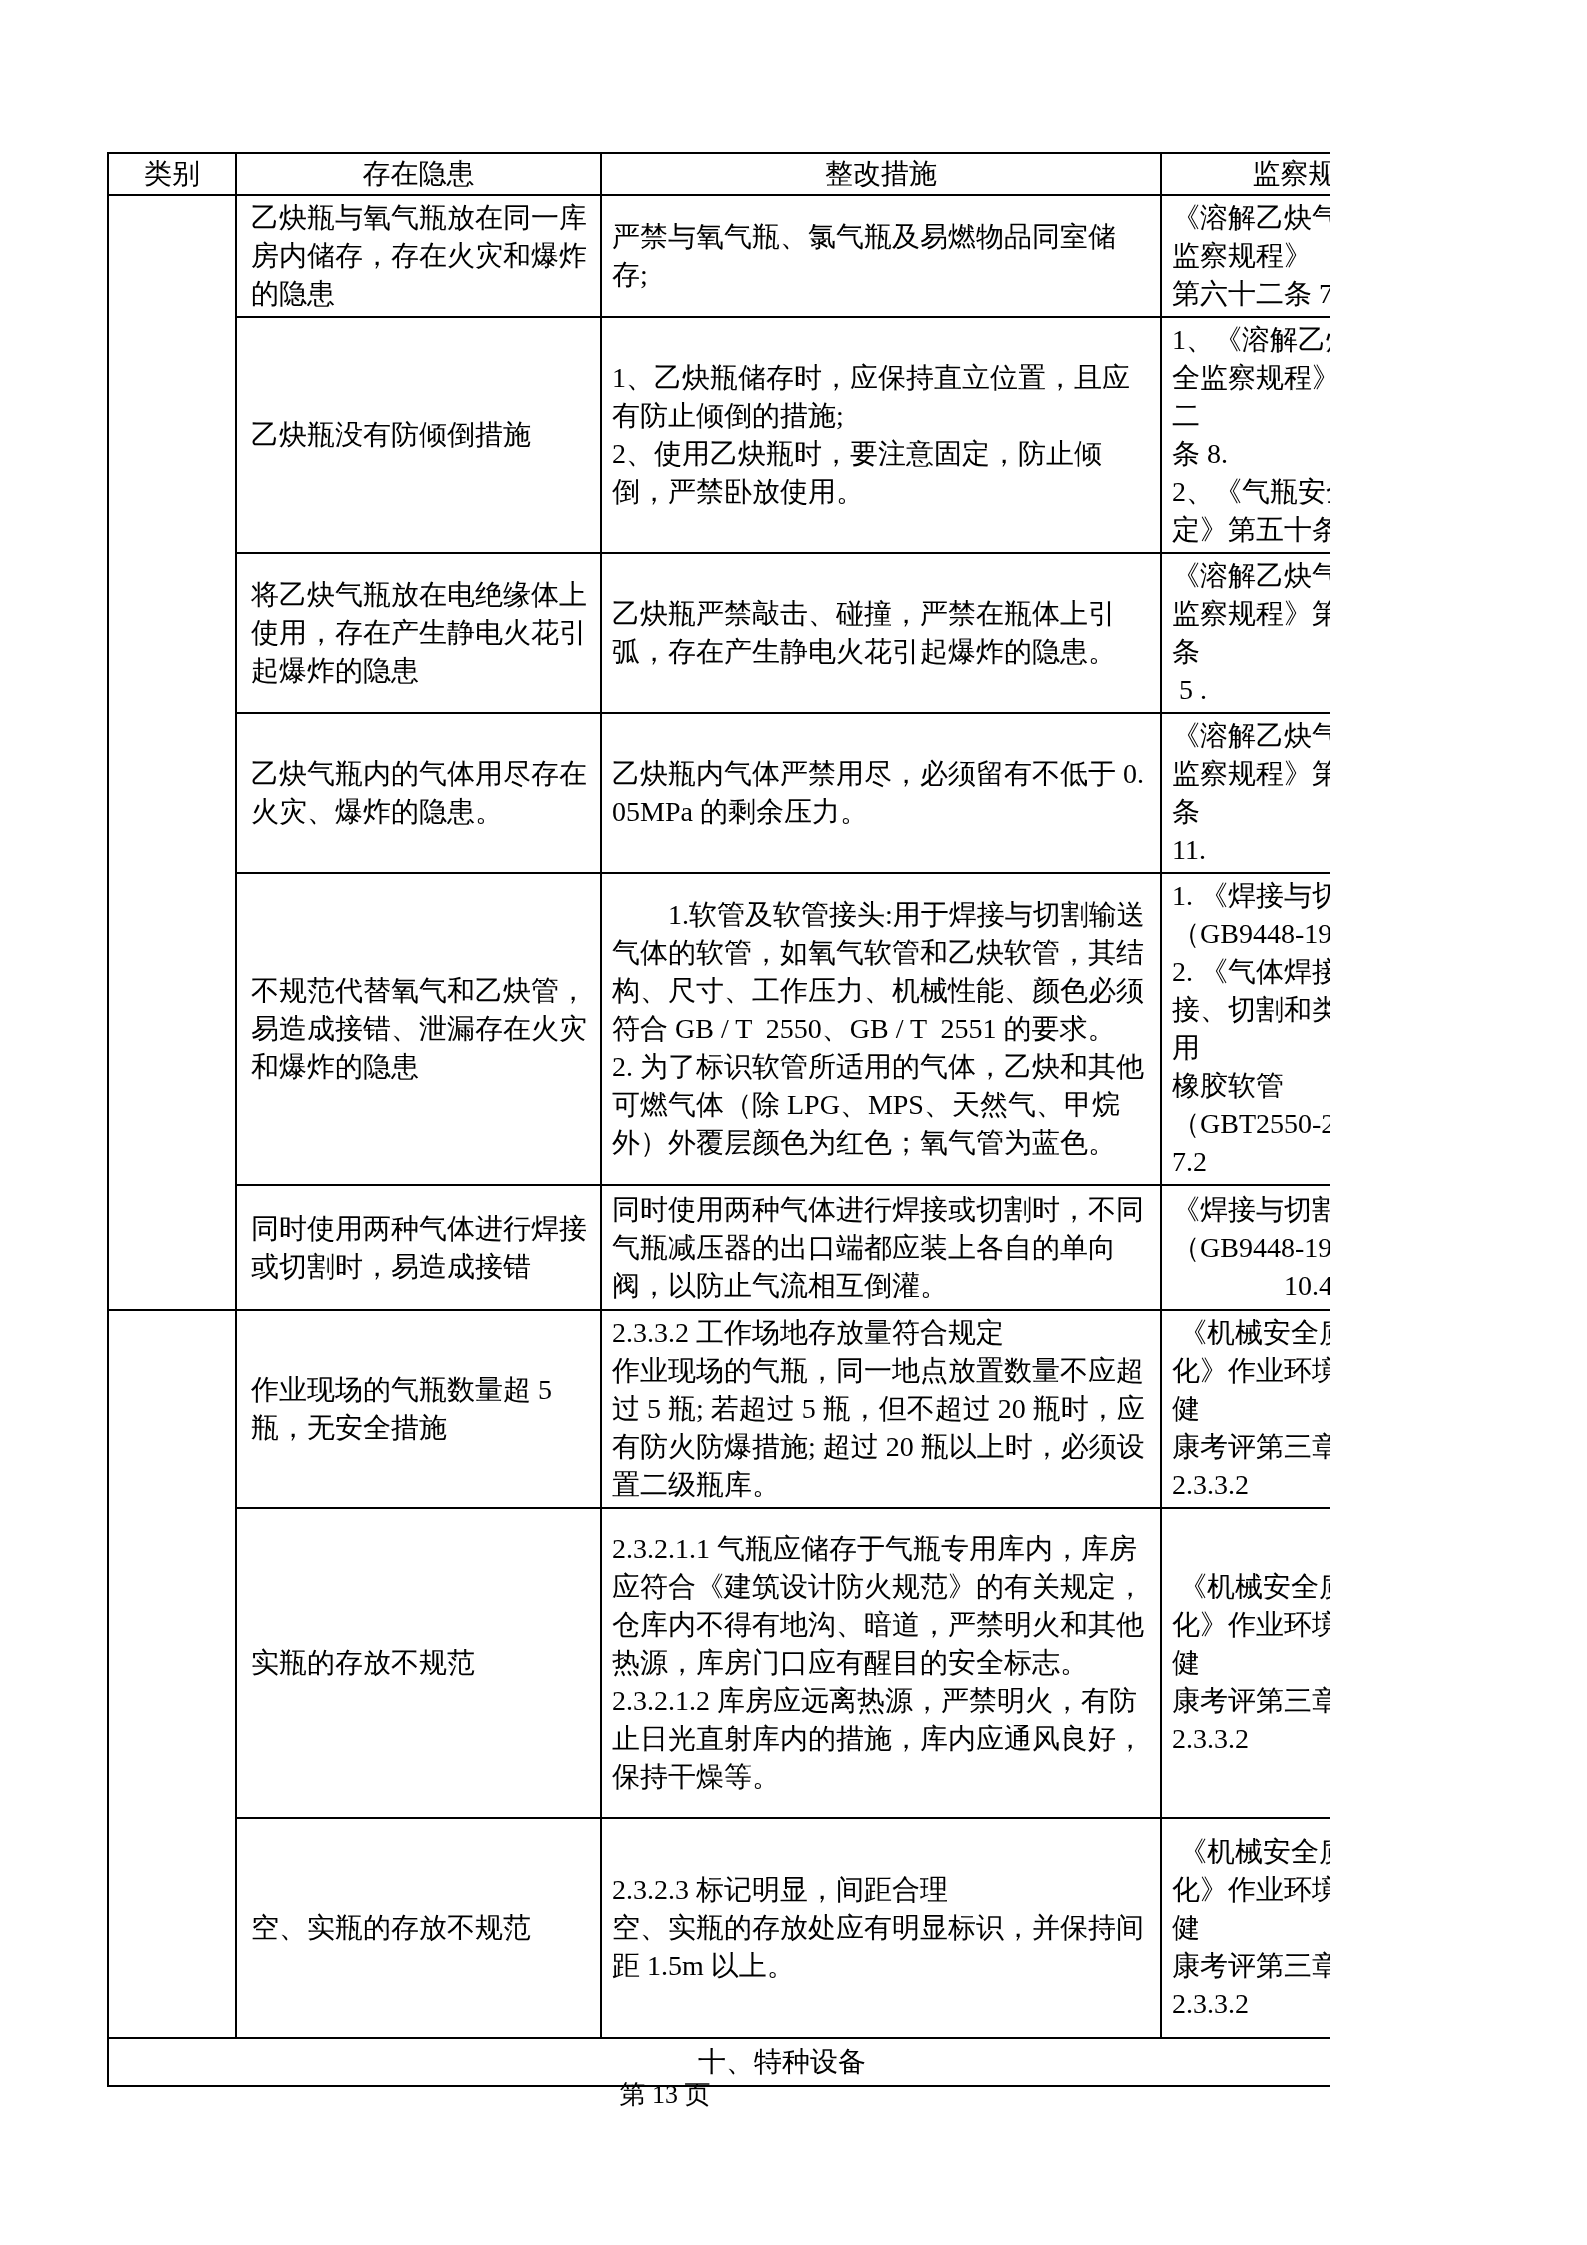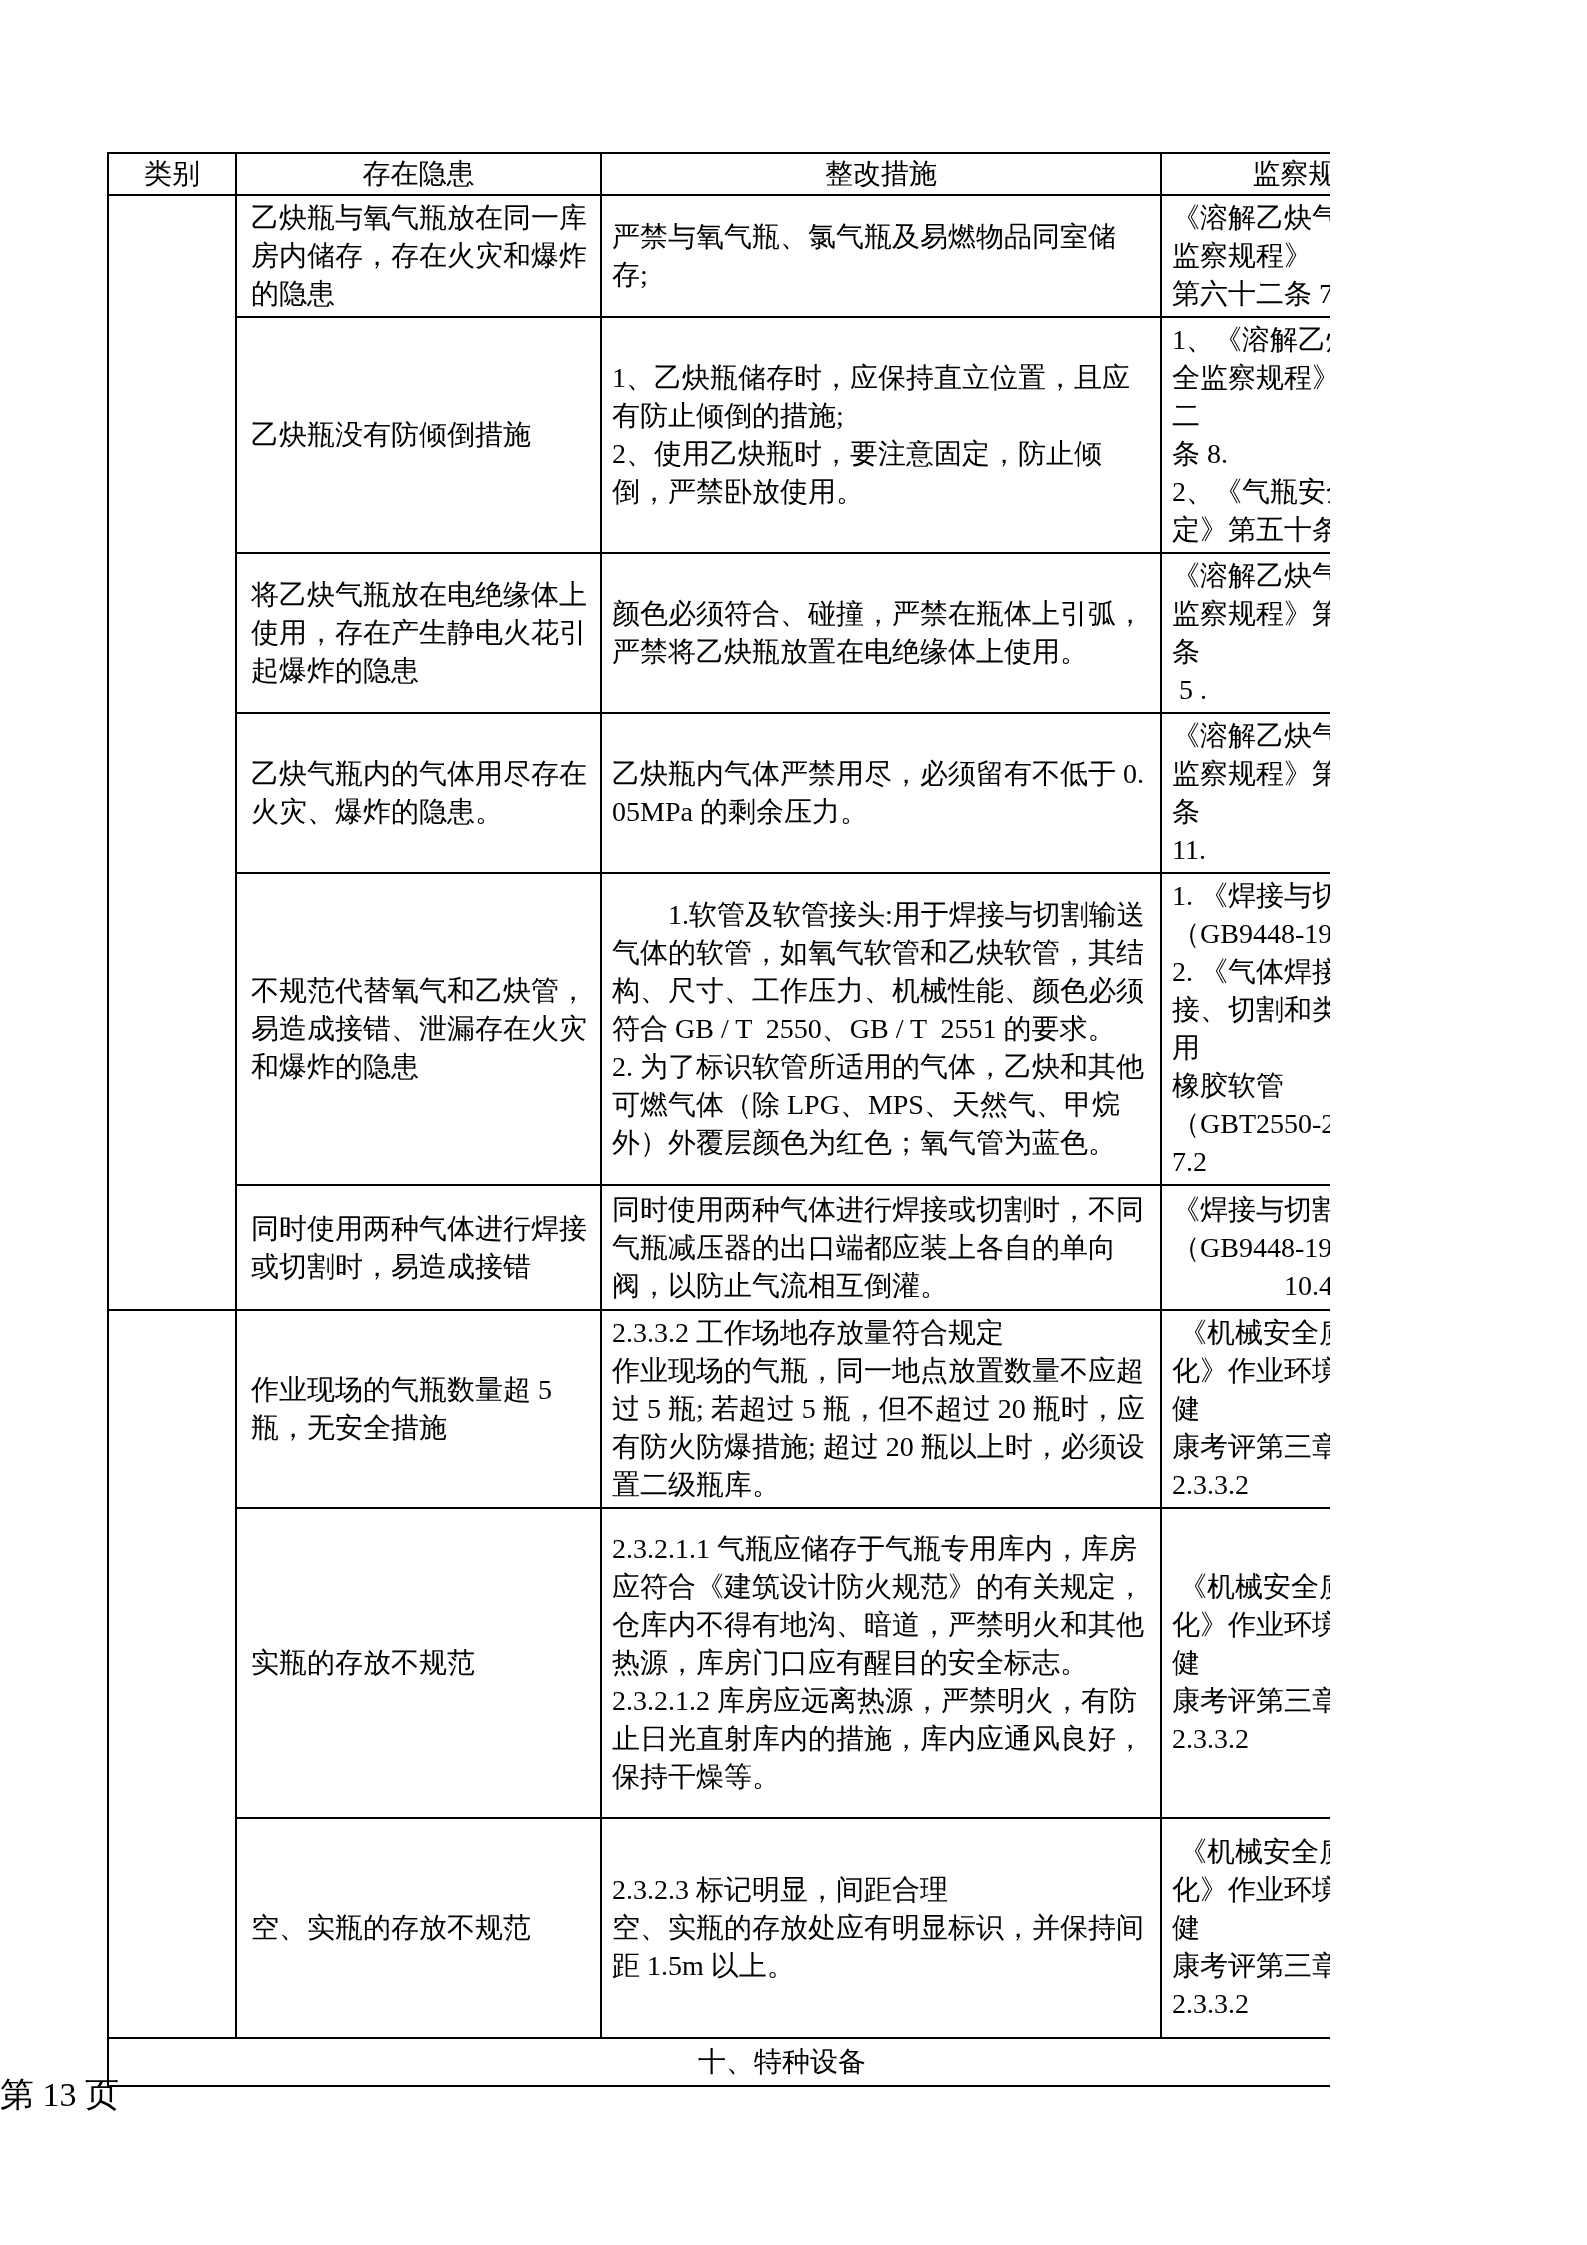--- a/index.html
+++ b/index.html
@@ -67,22 +67,22 @@
     line-height:16px;
     font-family:"DejaVu Sans",sans-serif;
     user-select:none;
   }
   .pmark.inside-top{top:4px;}
   .page-footer{
     position:absolute;
     left:0;
     top:2078px;
     width:100%;
-    text-align:left;
-    font-size:34px;
+    text-align:center;
+    font-size:26px;
     line-height:34px;
   }
 </style>
 </head>
 <body>
 
 <div class="page">
 
   <table class="hazard-table">
     <colgroup>
@@ -114,21 +114,21 @@
 2、使用乙炔瓶时，要注意固定，防止倾倒，严禁卧放使用。</td>
         <td class="cell-ref"><span style="white-space:pre-wrap">1、《溶解乙炔气瓶安
 全监察规程》第六十二
 条 8.
 2、《气瓶安全监察规
 定》第五十条 7.</span><span class="pmark">↵</span></td>
       </tr>
 
       <tr class="rh-3">
         <td class="cell-hazard">将乙炔气瓶放在电绝缘体上使用，存在产生静电火花引起爆炸的隐患</td>
-        <td class="cell-measure">颜色必须符合、碰撞，严禁在瓶体上引弧，严禁将乙炔瓶放置在电绝缘体上使用。</td>
+        <td class="cell-measure">乙炔瓶严禁敲击、碰撞，严禁在瓶体上引弧，存在产生静电火花引起爆炸的隐患。</td>
         <td class="cell-ref"><span style="white-space:pre-wrap">《溶解乙炔气瓶安全
 监察规程》第六十三条
  5 .</span><span class="pmark">↵</span></td>
       </tr>
 
       <tr class="rh-4">
         <td class="cell-hazard">乙炔气瓶内的气体用尽存在火灾、爆炸的隐患。</td>
         <td class="cell-measure">乙炔瓶内气体严禁用尽，必须留有不低于 0.05MPa 的剩余压力。</td>
         <td class="cell-ref"><span style="white-space:pre-wrap">《溶解乙炔气瓶安全
 监察规程》第六十三条

